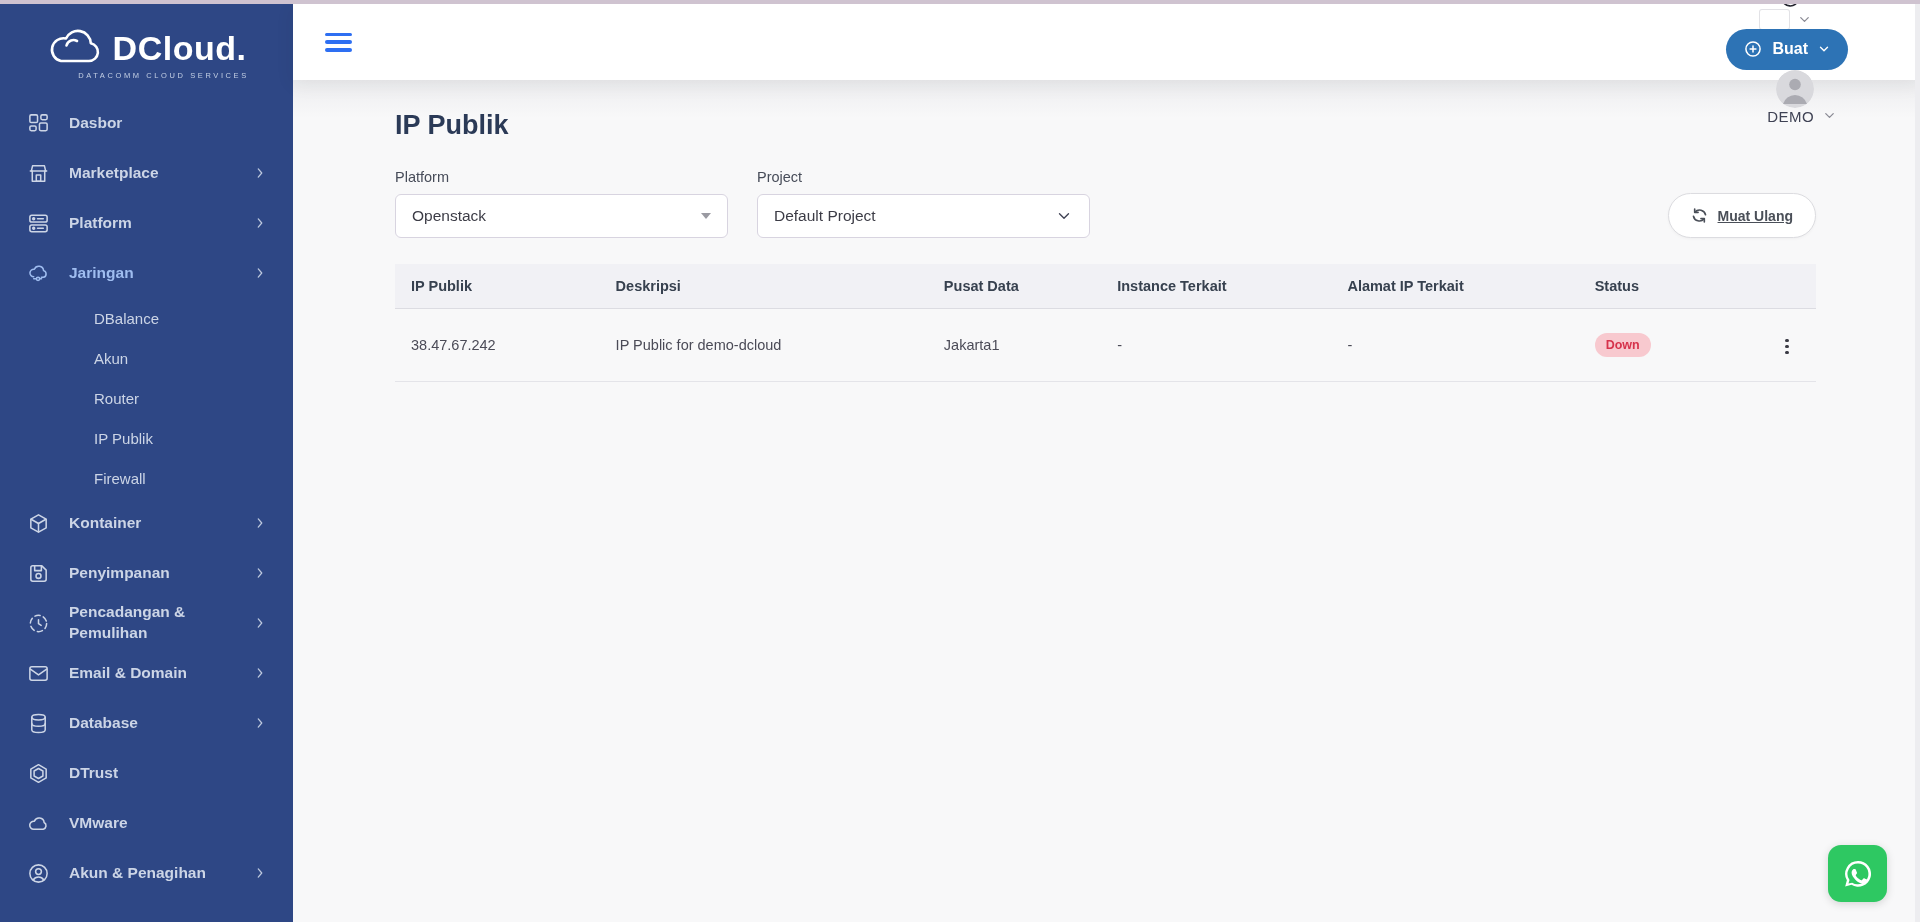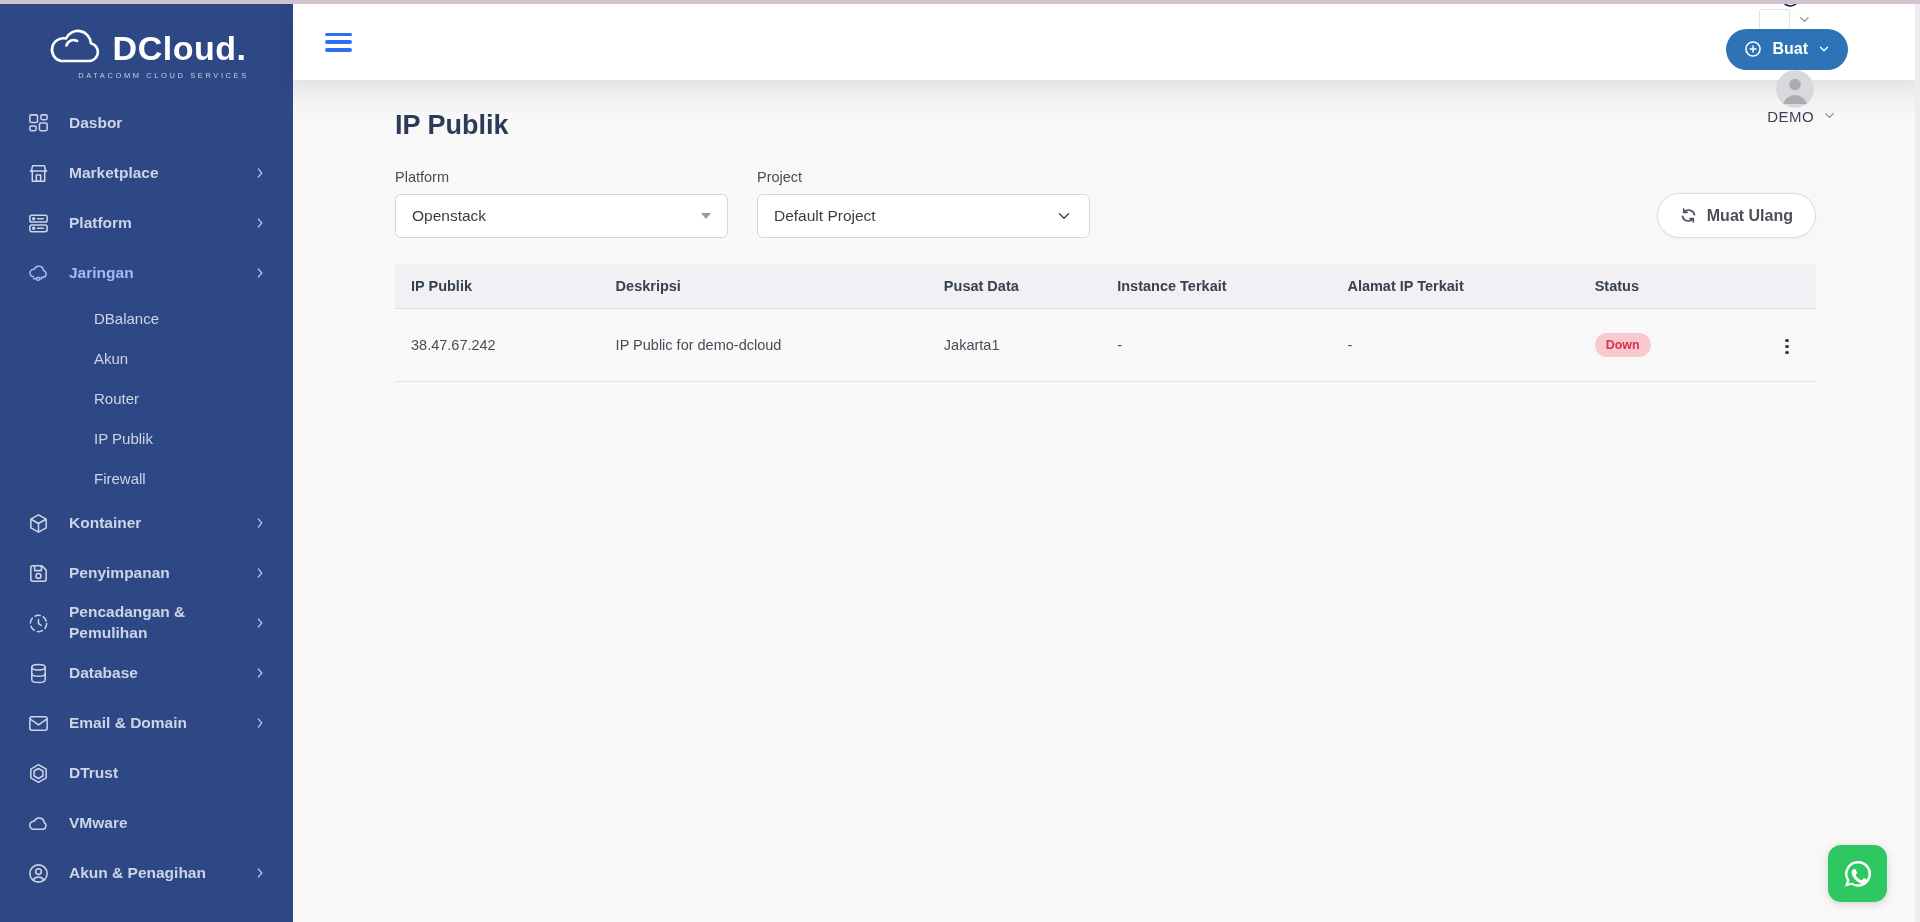--- a/index.html
+++ b/index.html
@@ -80,22 +80,23 @@
   .select-box {
     height:44px; background:#fff; border:1px solid #d8d4e0; border-radius:6px;
     display:flex; align-items:center; padding:0 16px; cursor:pointer;
   }
   .select-value { font-size:15.5px; color:#3c3c46; flex:1; }
   .caret-triangle { width:0; height:0; border-left:5px solid transparent; border-right:5px solid transparent; border-top:6px solid #9a9aa2; }
   .caret-chevron { width:18px; height:18px; color:#3f4254; }
   .reload-btn {
     margin-left:auto; height:45px; border-radius:23px; border:1px solid #dcdce0; background:#fff;
     display:flex; align-items:center; gap:10px; padding:0 22px; cursor:pointer;
-    font-family:inherit; font-size:16px; font-weight:700; color:#4a4f58;
+    font-family:inherit; font-size:14px; font-weight:700; color:#4a4f58;
     box-shadow:0 1px 3px rgba(0,0,0,.04);
+    text-decoration:underline;
   }
   .reload-btn svg { width:17px; height:17px; }
 
   table.ip-table { width:100%; border-collapse:collapse; margin-top:26px; }
   .ip-table thead tr { background:#f1f1f5; height:44px; border-bottom:1px solid #dcdce2; }
   .ip-table th { text-align:left; font-size:14.5px; font-weight:700; color:#37414f; padding-left:16px; white-space:nowrap; }
   .ip-table tbody tr { height:73px; border-bottom:1px solid #e4e4e9; }
   .ip-table td { font-size:14.5px; color:#4b4b57; padding-left:16px; }
   .status-badge {
     display:inline-block; background:#f8c9cf; color:#d6334c; font-size:12.5px; font-weight:700;
@@ -224,38 +225,38 @@
           </svg>
         </span>
         <span class="nav-label">Pencadangan &amp; Pemulihan</span>
         <span class="nav-chevron"><svg viewBox="0 0 24 24" fill="none" stroke="currentColor" stroke-width="2.2" stroke-linecap="round" stroke-linejoin="round">
             <polyline points="9 5 15 12 9 19"></polyline>
           </svg></span>
       </div>
       <div class="nav-item">
         <span class="nav-icon">
           <svg viewBox="0 0 24 24" fill="none" stroke="currentColor" stroke-width="1.6" stroke-linecap="round" stroke-linejoin="round">
+            <rect x="3" y="5" width="18" height="14" rx="2"></rect>
+            <path d="M3.5 7.5 12 13.5l8.5-6"></path>
+          </svg>
+        </span>
+        <span class="nav-label">Email &amp; Domain</span>
+        <span class="nav-chevron"><svg viewBox="0 0 24 24" fill="none" stroke="currentColor" stroke-width="2.2" stroke-linecap="round" stroke-linejoin="round">
+            <polyline points="9 5 15 12 9 19"></polyline>
+          </svg></span>
+      </div>
+      <div class="nav-item">
+        <span class="nav-icon">
+          <svg viewBox="0 0 24 24" fill="none" stroke="currentColor" stroke-width="1.6" stroke-linecap="round" stroke-linejoin="round">
             <ellipse cx="12" cy="5.5" rx="7" ry="2.8"></ellipse>
             <path d="M5 5.5v13c0 1.6 3.1 2.9 7 2.9s7-1.3 7-2.9v-13"></path>
             <path d="M5 12c0 1.6 3.1 2.9 7 2.9s7-1.3 7-2.9"></path>
           </svg>
         </span>
         <span class="nav-label">Database</span>
-        <span class="nav-chevron"><svg viewBox="0 0 24 24" fill="none" stroke="currentColor" stroke-width="2.2" stroke-linecap="round" stroke-linejoin="round">
-            <polyline points="9 5 15 12 9 19"></polyline>
-          </svg></span>
-      </div>
-      <div class="nav-item">
-        <span class="nav-icon">
-          <svg viewBox="0 0 24 24" fill="none" stroke="currentColor" stroke-width="1.6" stroke-linecap="round" stroke-linejoin="round">
-            <rect x="3" y="5" width="18" height="14" rx="2"></rect>
-            <path d="M3.5 7.5 12 13.5l8.5-6"></path>
-          </svg>
-        </span>
-        <span class="nav-label">Email &amp; Domain</span>
         <span class="nav-chevron"><svg viewBox="0 0 24 24" fill="none" stroke="currentColor" stroke-width="2.2" stroke-linecap="round" stroke-linejoin="round">
             <polyline points="9 5 15 12 9 19"></polyline>
           </svg></span>
       </div>
       <div class="nav-item">
         <span class="nav-icon">
           <svg viewBox="0 0 24 24" fill="none" stroke="currentColor" stroke-width="1.6" stroke-linecap="round" stroke-linejoin="round">
             <path d="M12 2.8l8 4.6v9.2l-8 4.6-8-4.6V7.4l8-4.6z"></path>
             <path d="M12 6.8l4.6 2.6v5.2L12 17.2l-4.6-2.6V9.4L12 6.8z"></path>
           </svg>

